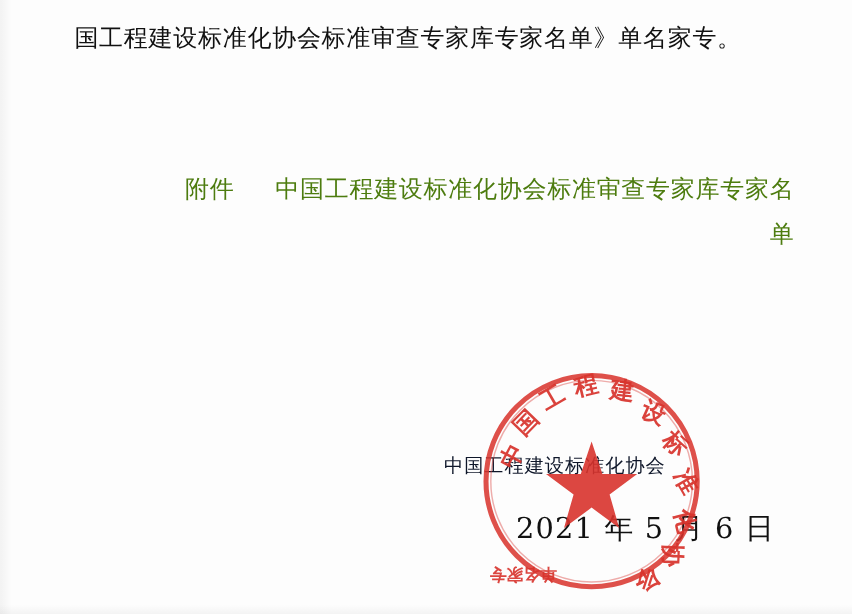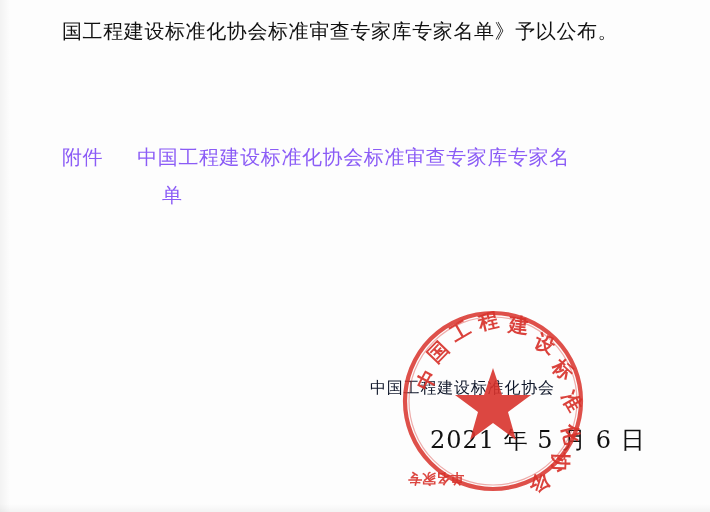--- a/index.html
+++ b/index.html
@@ -33,21 +33,22 @@
   }
   
   .attach {
     position: absolute;
     left: 62px;
     top: 138px;
     width: 600px;
     font-size: 20px;
     line-height: 38px;
     letter-spacing: 0.6px;
-    color: #8b5cf6;
+    color: #4d7c0f;
+    text-align: right;
   }
   .attach .label {
     display: inline-block;
   }
   .attach .gap {
     display: inline-block;
     width: 34px;
   }
   .attach .title-line2 {
     display: block;
@@ -122,21 +123,21 @@
     background: linear-gradient(to top, rgba(0,0,0,0.04), rgba(0,0,0,0));
   }
 </style>
 </head>
 <body>
 
 <div class="page">
 
   <div class="edge-left"></div>
 
-  <div class="cont-line">国工程建设标准化协会标准审查专家库专家名单》予以公布。</div>
+  <div class="cont-line">国工程建设标准化协会标准审查专家库专家名单》单名家专。</div>
 
   <div class="attach">
     <span class="label">附件</span><span class="gap"></span><span>中国工程建设标准化协会标准审查专家库专家名</span>
     <span class="title-line2">单</span>
   </div>
 
   <div class="signature">中国工程建设标准化协会</div>
 
   <div class="sig-date">2021 年 5 月 6 日</div>
 

